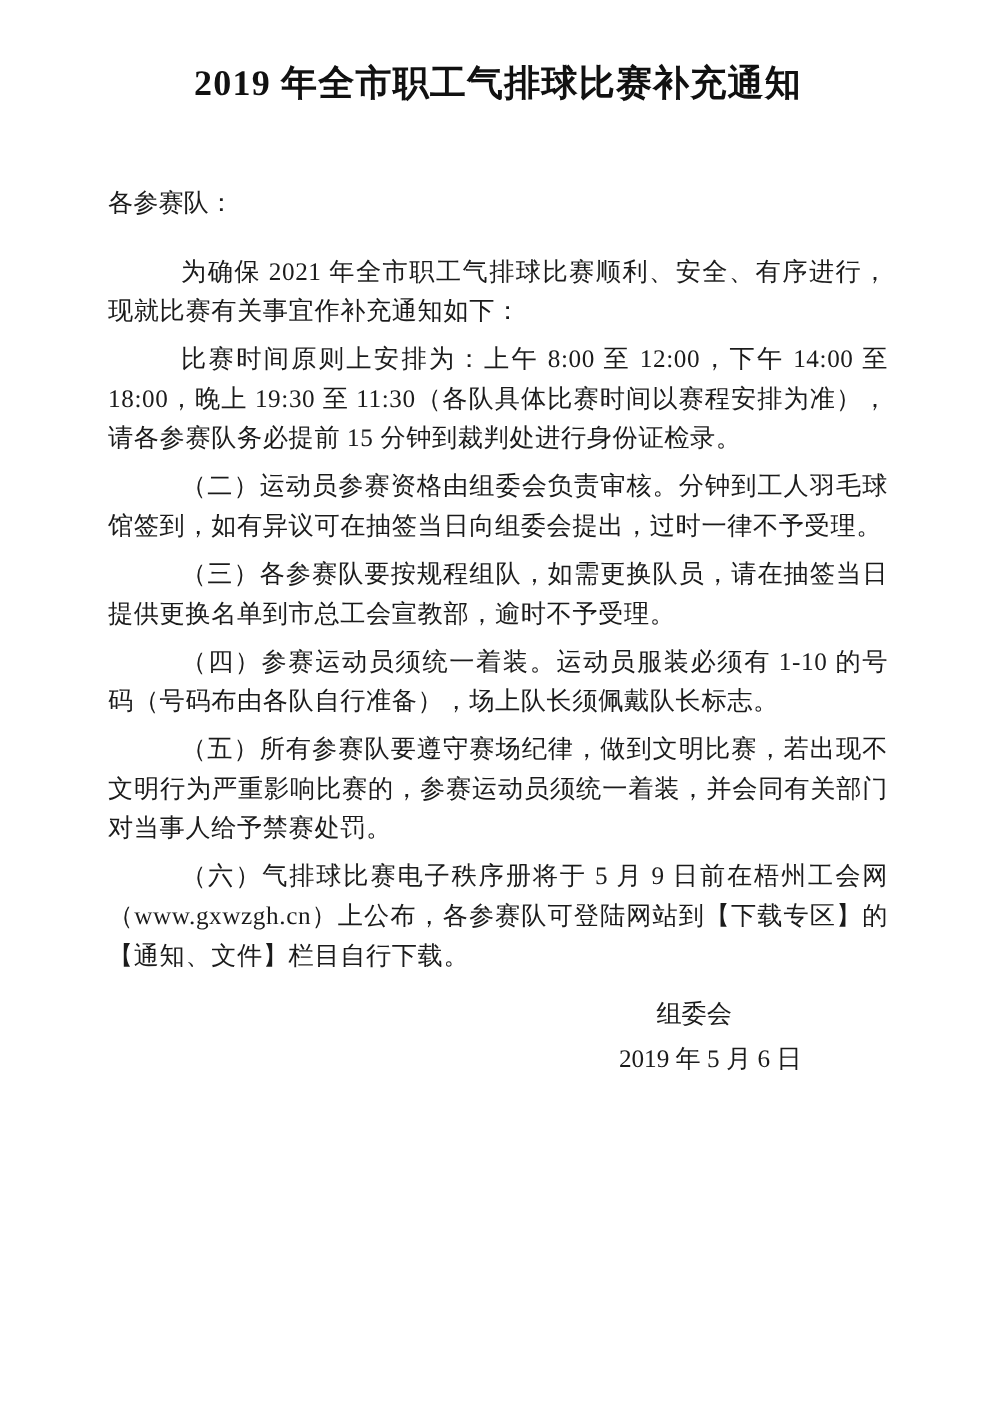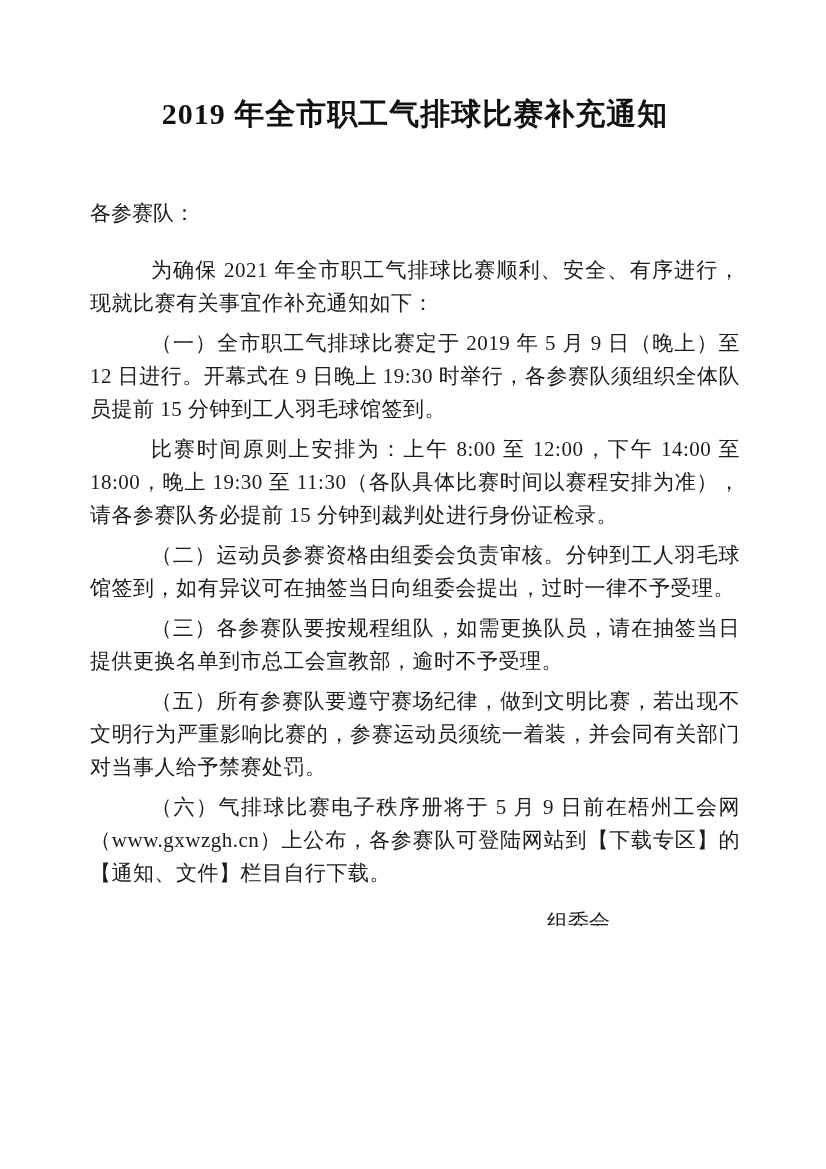--- a/index.html
+++ b/index.html
@@ -7,21 +7,21 @@
     padding: 0;
     background: #ffffff;
   }
   .page {
     position: relative;
     width: 826px;
     height: 926px;
     margin: 0 auto;
     background: #ffffff;
     box-sizing: border-box;
-    padding: 90px 86px 0 90px;
+    padding: 46px 86px 0 90px;
     font-family: "Liberation Serif", "DejaVu Serif", serif;
     color: #1b1b1b;
     overflow: hidden;
   }
   .doc-title {
     font-size: 30px;
     line-height: 48px;
     font-weight: bold;
     text-align: center;
     letter-spacing: 1px;
@@ -73,24 +73,24 @@
 <div class="page">
 
   <h1 class="doc-title">2019 年全市职工气排球比赛补充通知</h1>
 
   <div class="body-text">
 
     <p class="salutation">各参赛队：</p>
 
     <div>
         <p class="para">为确保 2021 年全市职工气排球比赛顺利、安全、有序进行，现就比赛有关事宜作补充通知如下：</p>
-        <p class="para">（一）全市职工气排球比赛定于 2019 年 5 月 9 日（晚上）至 12 日进行。开幕式在 9 日晚上 19:30 时举行，各参赛队须组织全体队员提前 15 分钟到工人羽毛球馆签到。</p>
         <p class="para">比赛时间原则上安排为：上午 8:00 至 12:00，下午 14:00 至 18:00，晚上 19:30 至 11:30（各队具体比赛时间以赛程安排为准），请各参赛队务必提前 15 分钟到裁判处进行身份证检录。</p>
         <p class="para">（二）运动员参赛资格由组委会负责审核。分钟到工人羽毛球馆签到，如有异议可在抽签当日向组委会提出，过时一律不予受理。</p>
         <p class="para">（三）各参赛队要按规程组队，如需更换队员，请在抽签当日提供更换名单到市总工会宣教部，逾时不予受理。</p>
+        <p class="para">（四）参赛运动员须统一着装。运动员服装必须有 1-10 的号码（号码布由各队自行准备），场上队长须佩戴队长标志。</p>
         <p class="para">（五）所有参赛队要遵守赛场纪律，做到文明比赛，若出现不文明行为严重影响比赛的，参赛运动员须统一着装，并会同有关部门对当事人给予禁赛处罚。</p>
         <p class="para">（六）气排球比赛电子秩序册将于 5 月 9 日前在梧州工会网（www.gxwzgh.cn）上公布，各参赛队可登陆网站到【下载专区】的【通知、文件】栏目自行下载。</p>
       </div>
 
     <div class="signature-block">
       <p class="signature-line signature-name">组委会</p>
       <p class="signature-line signature-date">2019 年 5 月 6 日</p>
     </div>
 
   </div>

